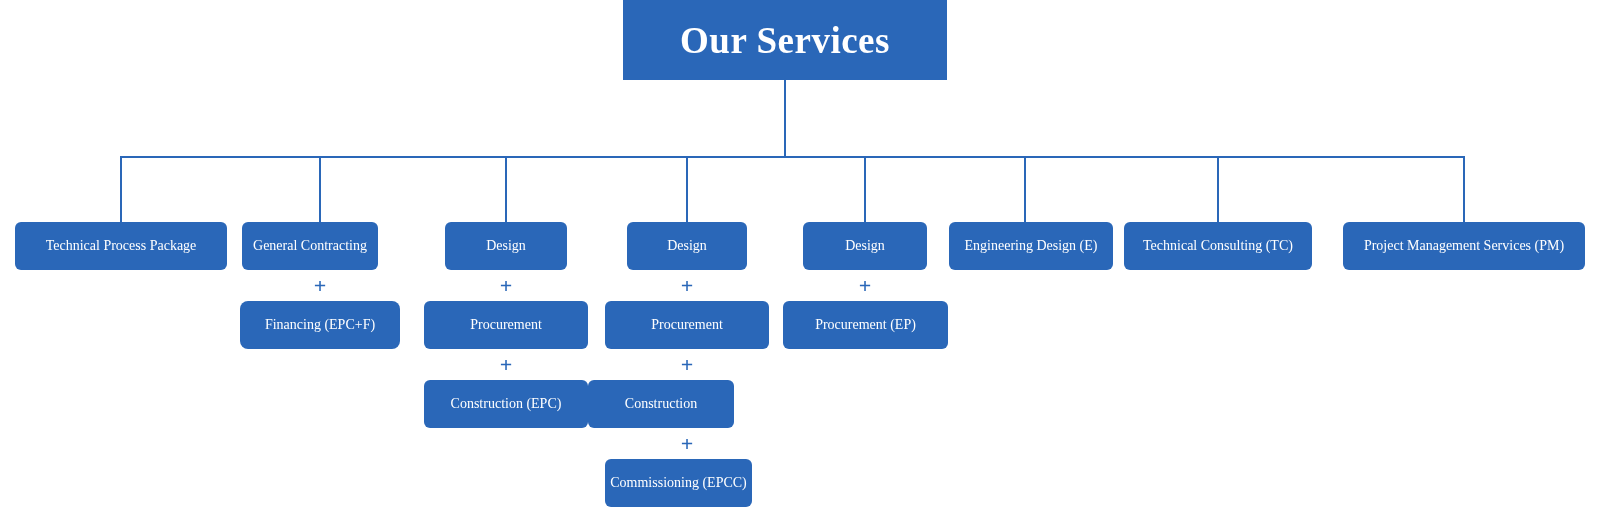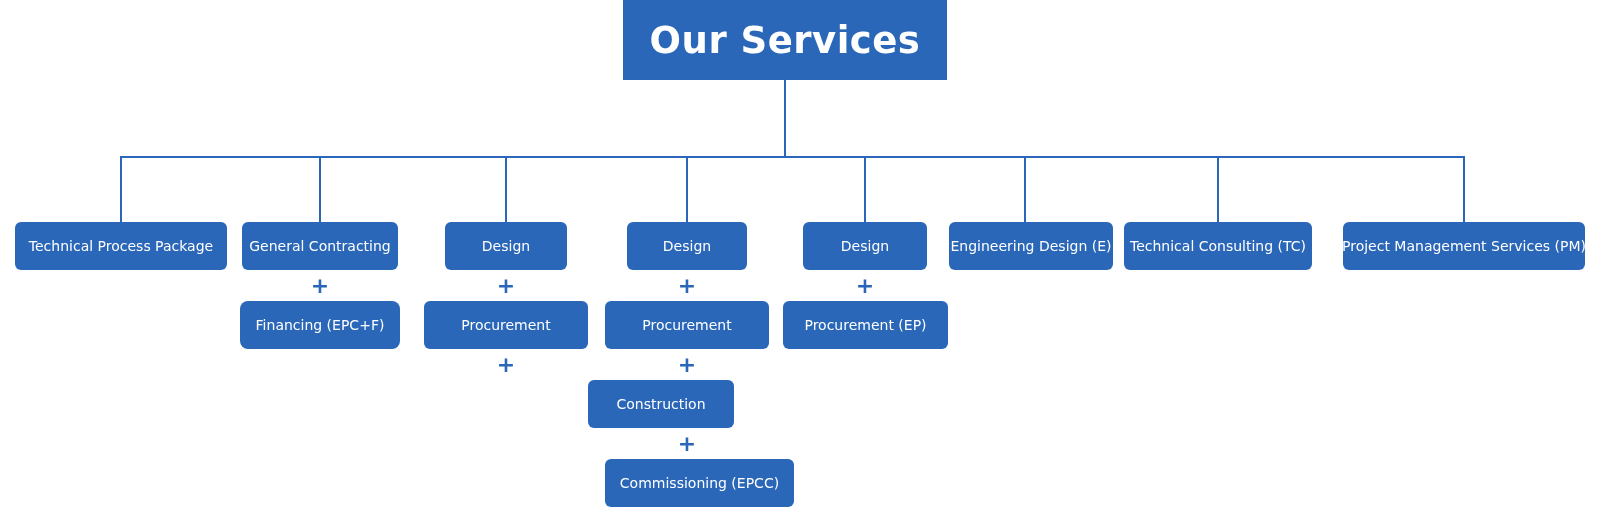--- a/index.html
+++ b/index.html
@@ -11,20 +11,21 @@
   html, body {
     background: var(--bg);
     font-family: "DejaVu Sans", "Liberation Sans", sans-serif;
   }
   .canvas {
     position: relative;
     width: 1600px;
     height: 514px;
     background: var(--bg);
     overflow: hidden;
+    font-family: Liberation Serif, serif;
   }
   .header-box {
     position: absolute;
     left: 623px; top: 0; width: 324px; height: 80px;
     background: var(--blue);
     color: var(--text-on-blue);
     display: flex; align-items: center; justify-content: center;
     font-size: 37px;
     font-weight: 800;
     letter-spacing: 0.5px;
@@ -74,36 +75,37 @@
   <div class="line" style="left:319px; top:156px; width:2px; height:66px;"></div>
   <div class="line" style="left:505px; top:156px; width:2px; height:66px;"></div>
   <div class="line" style="left:686px; top:156px; width:2px; height:66px;"></div>
   <div class="line" style="left:864px; top:156px; width:2px; height:66px;"></div>
   <div class="line" style="left:1024px; top:156px; width:2px; height:66px;"></div>
   <div class="line" style="left:1217px; top:156px; width:2px; height:66px;"></div>
   <div class="line" style="left:1463px; top:156px; width:2px; height:66px;"></div>
 
   <div class="node row1" style="left:15px; width:212px;">Technical Process Package</div>
 
-  <div class="node row1" style="left:242px; width:156px;">General Contracting</div>
+  <div class="node row1" style="left:242px; width:136px;">General Contracting</div>
   <div class="plus prow1" style="left:306px;">+</div>
   <div class="node row2" style="left:240px; width:160px;border-radius:8px;">Financing (EPC+F)</div>
 
   <div class="node row1" style="left:445px; width:122px;">Design</div>
   <div class="plus prow1" style="left:492px;">+</div>
   <div class="node row2" style="left:424px; width:164px;">Procurement</div>
   <div class="plus prow2" style="left:492px;">+</div>
+  <div class="node row3" style="left:424px; width:164px;">Construction (EPC)</div>
 
   <div class="node row1" style="left:627px; width:120px;">Design</div>
   <div class="plus prow1" style="left:673px;">+</div>
   <div class="node row2" style="left:605px; width:164px;">Procurement</div>
   <div class="plus prow2" style="left:673px;">+</div>
   <div class="node row3" style="left:588px; width:146px;">Construction</div>
   <div class="plus prow3" style="left:673px;">+</div>
-  <div class="node row4" style="left:605px; width:189px;">Commissioning (EPCC)</div>
+  <div class="node row4" style="left:605px; width:147px;">Commissioning (EPCC)</div>
 
   <div class="node row1" style="left:803px; width:124px;">Design</div>
   <div class="plus prow1" style="left:851px;">+</div>
   <div class="node row2" style="left:783px; width:165px;">Procurement (EP)</div>
 
   <div class="node row1" style="left:949px; width:164px;">Engineering Design (E)</div>
 
   <div class="node row1" style="left:1343px; width:242px;">Project Management Services (PM)</div>
 
   <div class="node row1" style="left:1124px; width:188px;">Technical Consulting (TC)</div>

